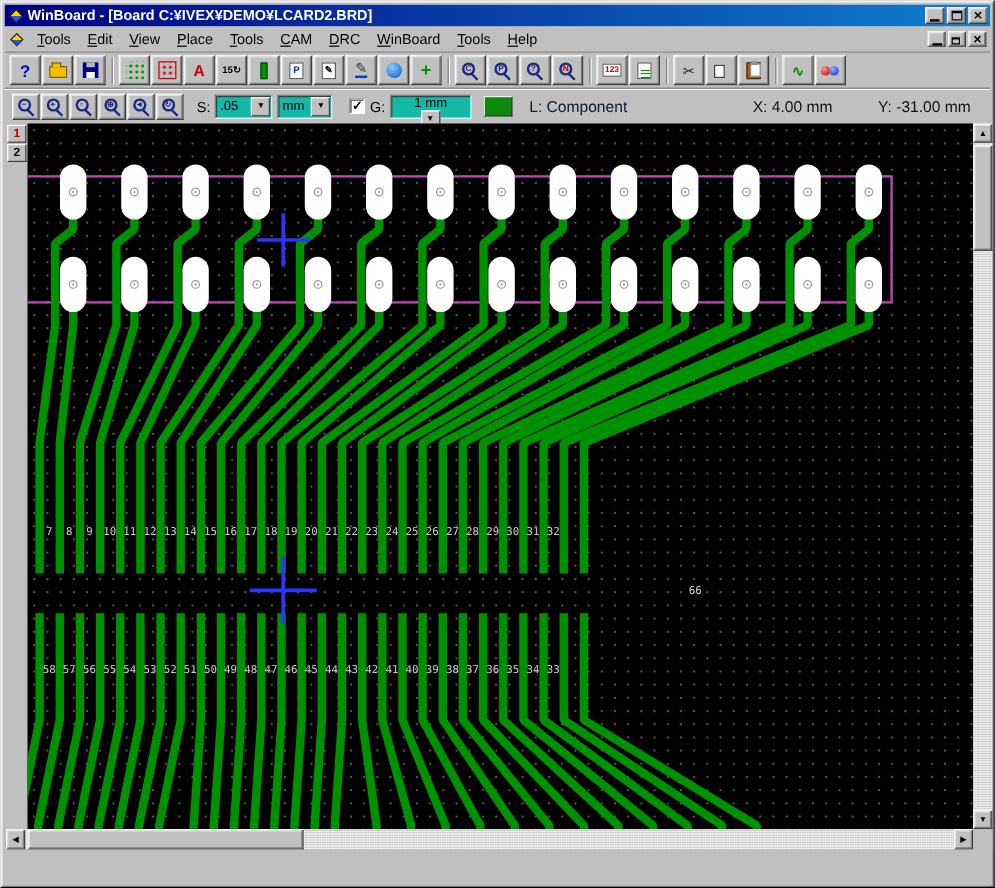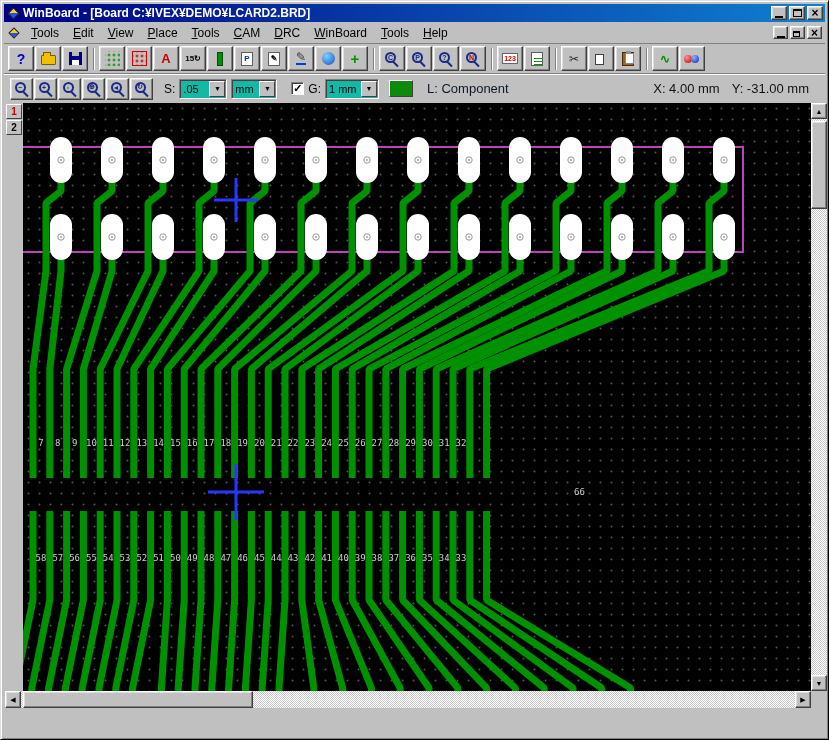--- a/index.html
+++ b/index.html
@@ -91,21 +91,21 @@
   .combo-text { font-size:11px; padding:0 3px; flex:1; color:#000; }
   .combo-arrow { width:16px; height:16px; margin-right:1px; flex:none;
     background:#c0c0c0; border:1px solid; border-color:#fff #404040 #404040 #fff;
     display:flex; align-items:center; justify-content:center; font-size:7px; color:#000; }
   .cb { width:13px; height:13px; background:#fff; border:1px solid; border-color:#808080 #fff #fff #808080;
     box-shadow: inset 1px 1px 0 #404040; display:flex; align-items:center; justify-content:center;
     font-size:11px; font-weight:bold; color:#000; margin-left:14px; }
   .swatch { width:24px; height:17px; background:#0b8a0b; margin-left:10px;
     border:1px solid; border-color:#fff #404040 #404040 #fff; }
   .layer-label { font-size:13px; color:#0f172a; margin-left:14px; }
-  .coords { margin-left:auto; margin-right:16px; font-size:13px; color:#111; display:flex; gap:12px; white-space:nowrap; }
+  .coords { margin-left:auto; margin-right:16px; font-size:13px; color:#111; display:flex; gap:38px; white-space:nowrap; }
 
   
   .layerbar { position:absolute; left:4px; top:102px; width:18px; height:588px; background:#c0c0c0; }
   .lbtn { width:16px; height:15px; margin:1px 0 0 1px; font-size:10px; font-weight:bold;
     background:#c0c0c0; border:1px solid; border-color:#fff #404040 #404040 #fff;
     display:flex; align-items:center; justify-content:center; }
   .lbtn.red { color:#c00000; }
   #pcb { position:absolute; left:22px; top:102px; width:788px; height:588px; display:block; background:#000; }
 
   
@@ -271,21 +271,21 @@
       <span class="combo-text">.05</span>
       <span class="combo-arrow">▼</span>
     </span>
     <span class="combo" style="width:46px;margin-left:4px;">
       <span class="combo-text">mm</span>
       <span class="combo-arrow">▼</span>
     </span>
 
     <span class="cb">✓</span>
     <span class="opt-label" style="margin-left:4px;">G:</span>
-    <span class="combo" style="width:54px;">
+    <span class="combo" style="width:68px;flex-direction:column;">
       <span class="combo-text">1 mm</span>
       <span class="combo-arrow">▼</span>
     </span>
 
     <span class="swatch"></span>
     <span class="layer-label">L: Component</span>
 
     <span class="coords">
       <span>X: 4.00 mm</span>
       <span>Y: -31.00 mm</span>

